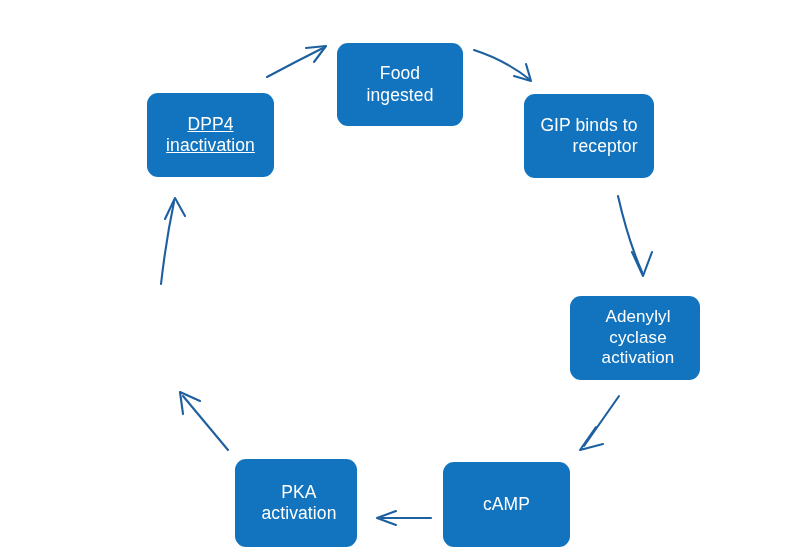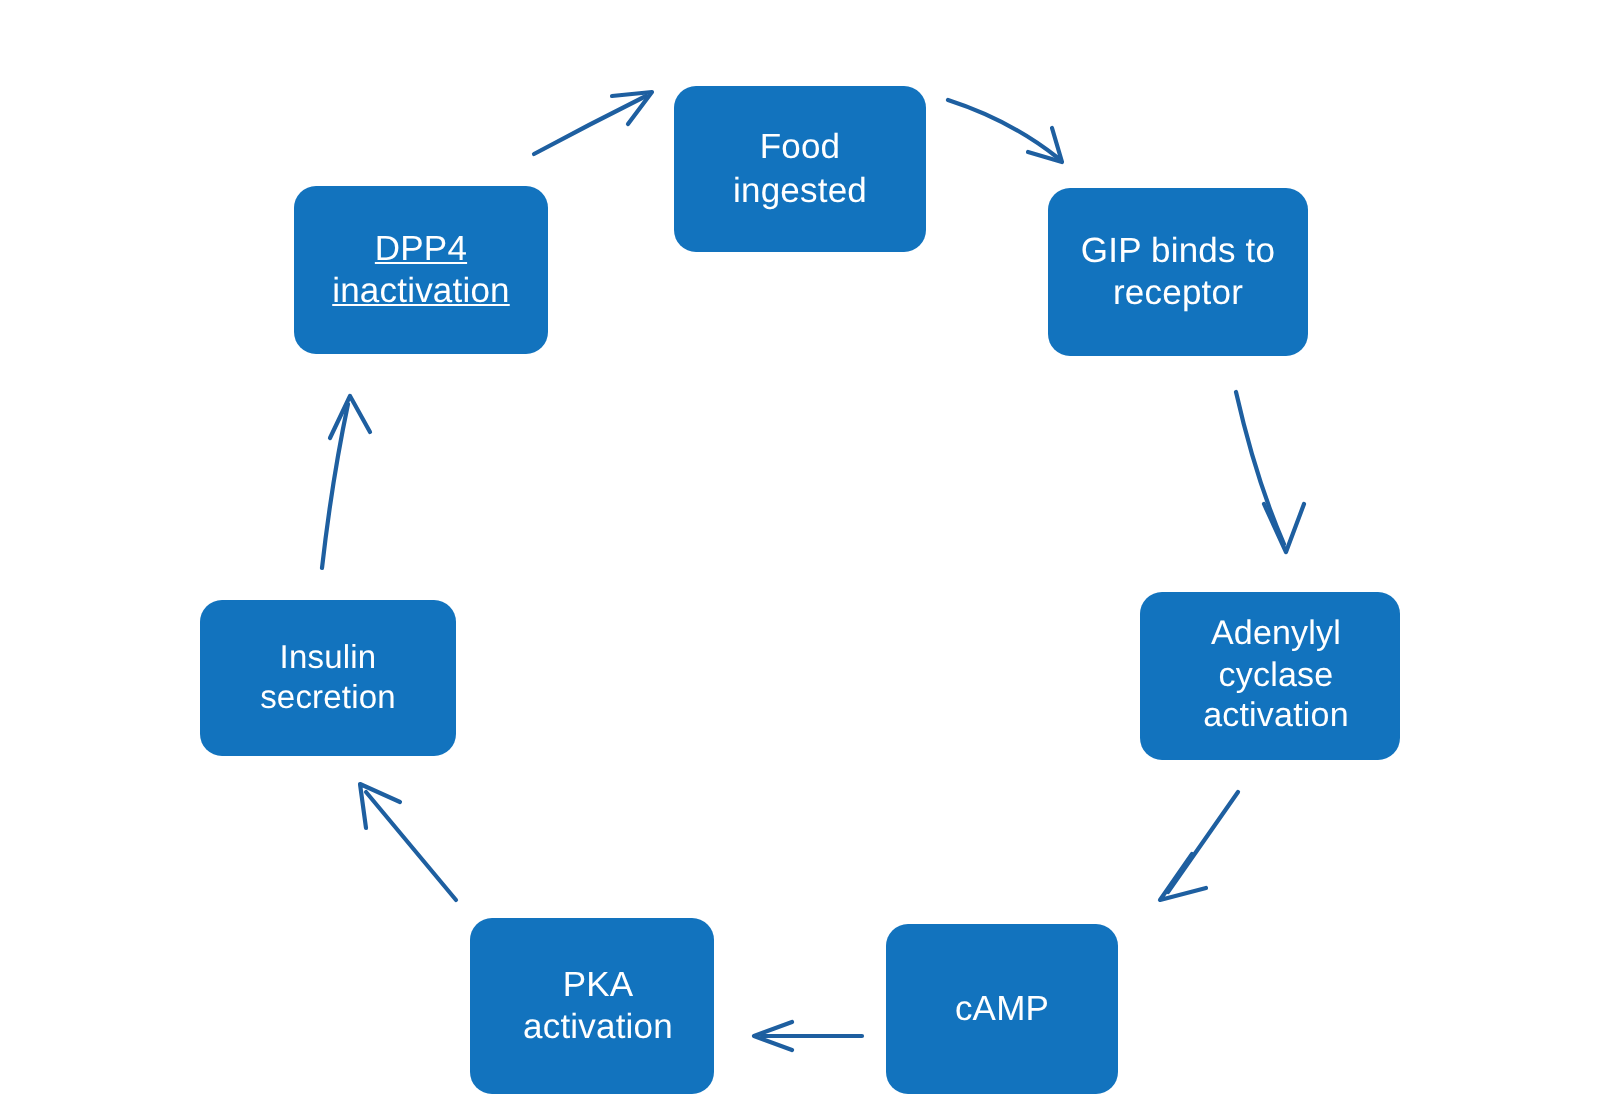--- a/index.html
+++ b/index.html
@@ -40,23 +40,23 @@
     font-size: 17.5px;
     letter-spacing: 0.1px;
     padding: 2px 6px;
   }
   .node-label {
     display: block;
     white-space: pre-line;
   }
   
   #node-food        { left: 337px; top:   3px; width: 126px; height:  83px; margin-top: 40px; }
-  #node-gip         { left: 524px; top:  94px; width: 130px; height:  84px; }
+  #node-gip         { left: 524px; top:  94px; width: 130px; height:  84px; text-align: right; }
   #node-adenylyl    { left: 570px; top: 296px; width: 130px; height:  84px; font-size: 17px; padding-left: 12px; }
-  #node-camp        { left: 443px; top: 462px; width: 116px; height:  85px; }
+  #node-camp        { left: 443px; top: 462px; width: 127px; height:  85px; }
   #node-pka         { left: 235px; top: 459px; width: 122px; height:  88px; padding-left: 12px; }
   #node-insulin     { left: 100px; top: 300px; width: 128px; height:  78px; font-size: 16.5px; }
   #node-dpp4        { left: 147px; top:  93px; width: 127px; height:  84px; text-decoration: underline; }
 </style>
 </head>
 <body>
 
 <div id="canvas">
 
   <svg id="arrow-layer" viewBox="0 0 800 547" width="800" height="547" xmlns="http://www.w3.org/2000/svg">
@@ -118,23 +118,19 @@
 
   <div class="node" id="node-camp">
     <span class="node-label">cAMP</span>
   </div>
 
   <div class="node" id="node-pka">
     <span class="node-label">PKA
 activation</span>
   </div>
 
-  <div class="node" id="node-insulin">
-    <span class="node-label">Insulin
-secretion</span>
-  </div>
 
   <div class="node" id="node-dpp4">
     <span class="node-label">DPP4
 inactivation</span>
   </div>
 
 </div>
 
 </body></html>

